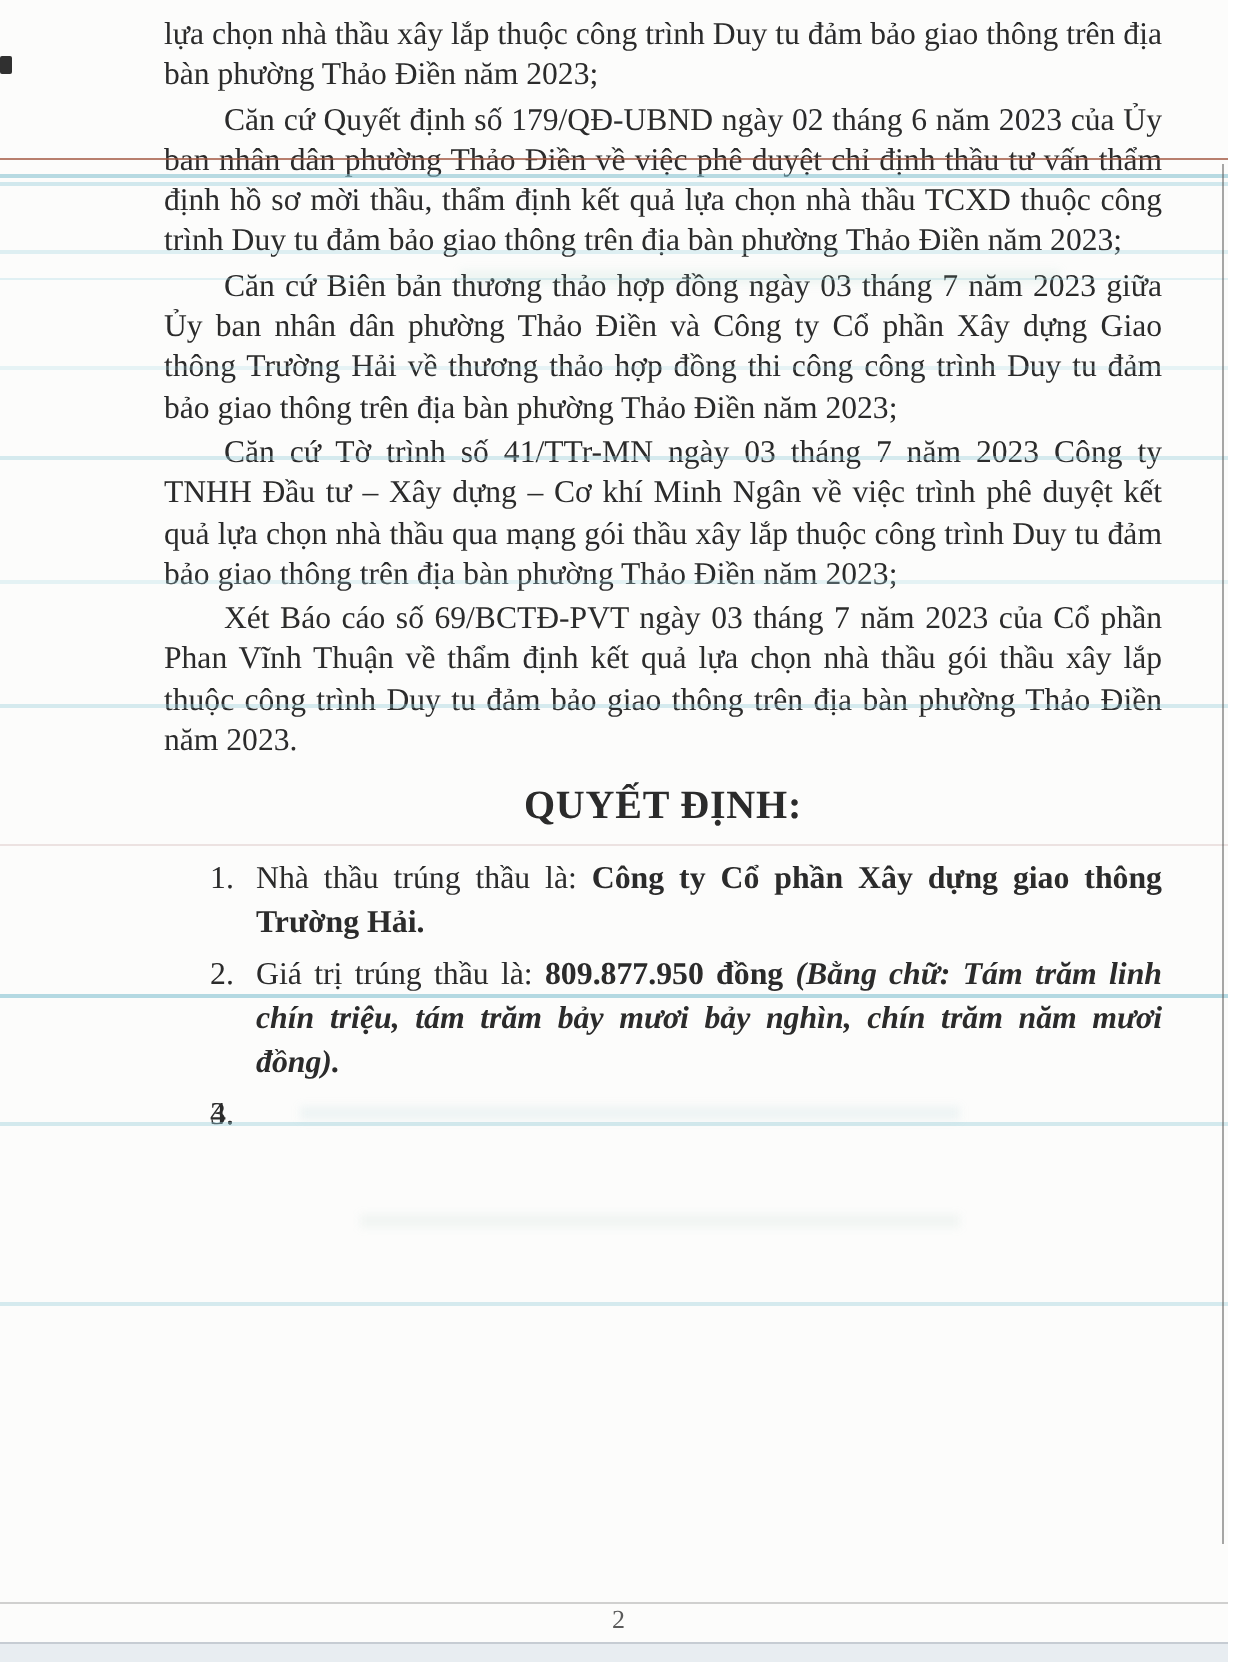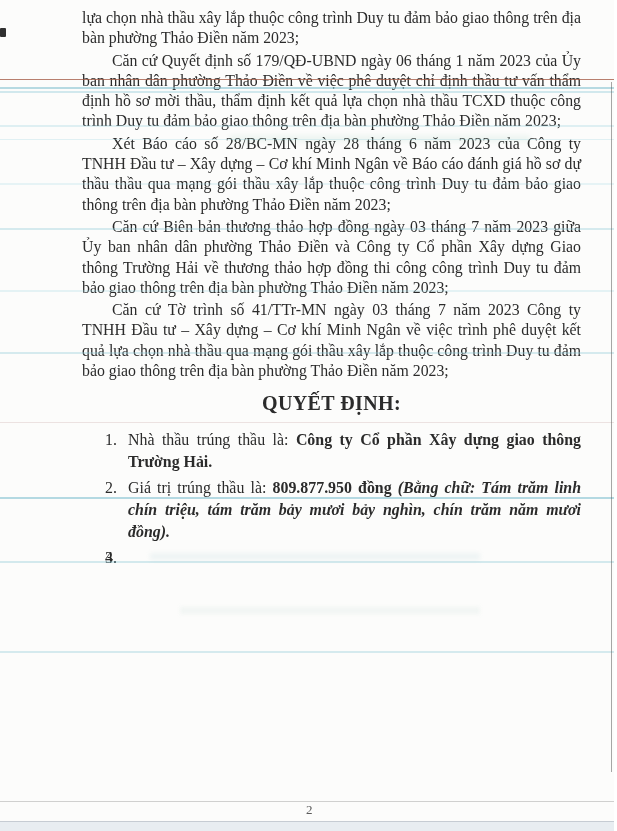--- a/index.html
+++ b/index.html
@@ -63,24 +63,24 @@
     background:#303030; border-radius:1px;
   }
 </style>
 </head>
 <body>
 
 <div class="page">
 
   <div class="content">
     <p class="par first">lựa chọn nhà thầu xây lắp thuộc công trình Duy tu đảm bảo giao thông trên địa bàn phường Thảo Điền năm 2023;</p>
-    <p class="par">Căn cứ Quyết định số 179/QĐ-UBND ngày 06 tháng 1 năm 2023 của Ủy ban nhân dân phường Thảo Điền về việc phê duyệt chỉ định thầu tư vấn thẩm định hồ sơ mời thầu, thẩm định kết quả lựa chọn nhà thầu TCXD thuộc công trình Duy tu đảm bảo giao thông trên địa bàn phường Thảo Điền năm 2023;</p>
-    <p class="par">Xét Báo cáo số 28/BC-MN ngày 28 tháng 6 năm 2023 của Công ty TNHH Đầu tư – Xây dựng – Cơ khí Minh Ngân về Báo cáo đánh giá hồ sơ dự thầu thầu qua mạng gói thầu xây lắp thuộc công trình Duy tu đảm bảo giao thông trên địa bàn phường Thảo Điền năm 2023;</p>
+    <p class="par">Căn cứ Quyết định số 179/QĐ-UBND ngày 02 tháng 6 năm 2023 của Ủy ban nhân dân phường Thảo Điền về việc phê duyệt chỉ định thầu tư vấn thẩm định hồ sơ mời thầu, thẩm định kết quả lựa chọn nhà thầu TCXD thuộc công trình Duy tu đảm bảo giao thông trên địa bàn phường Thảo Điền năm 2023;</p>
     <p class="par">Căn cứ Biên bản thương thảo hợp đồng ngày 03 tháng 7 năm 2023 giữa Ủy ban nhân dân phường Thảo Điền và Công ty Cổ phần Xây dựng Giao thông Trường Hải về thương thảo hợp đồng thi công công trình Duy tu đảm bảo giao thông trên địa bàn phường Thảo Điền năm 2023;</p>
     <p class="par">Căn cứ Tờ trình số 41/TTr-MN ngày 03 tháng 7 năm 2023 Công ty TNHH Đầu tư – Xây dựng – Cơ khí Minh Ngân về việc trình phê duyệt kết quả lựa chọn nhà thầu qua mạng gói thầu xây lắp thuộc công trình Duy tu đảm bảo giao thông trên địa bàn phường Thảo Điền năm 2023;</p>
+    <p class="par">Xét Báo cáo số 69/BCTĐ-PVT ngày 03 tháng 7 năm 2023 của Cổ phần Phan Vĩnh Thuận về thẩm định kết quả lựa chọn nhà thầu gói thầu xây lắp thuộc công trình Duy tu đảm bảo giao thông trên địa bàn phường Thảo Điền năm 2023.</p>
 
     <div class="heading">QUYẾT ĐỊNH:</div>
 
 
     <div class="list">
       <div class="li">
         <span class="num">1.</span><span>Nhà thầu trúng thầu là: </span><span class="bold">Công ty Cổ phần Xây dựng giao thông Trường Hải.</span><span class="it"></span>
       </div>
       <div class="li">
         <span class="num">2.</span><span>Giá trị trúng thầu là: </span><span class="bold">809.877.950 đồng </span><span class="it">(Bằng chữ: Tám trăm linh chín triệu, tám trăm bảy mươi bảy nghìn, chín trăm năm mươi đồng).</span>

